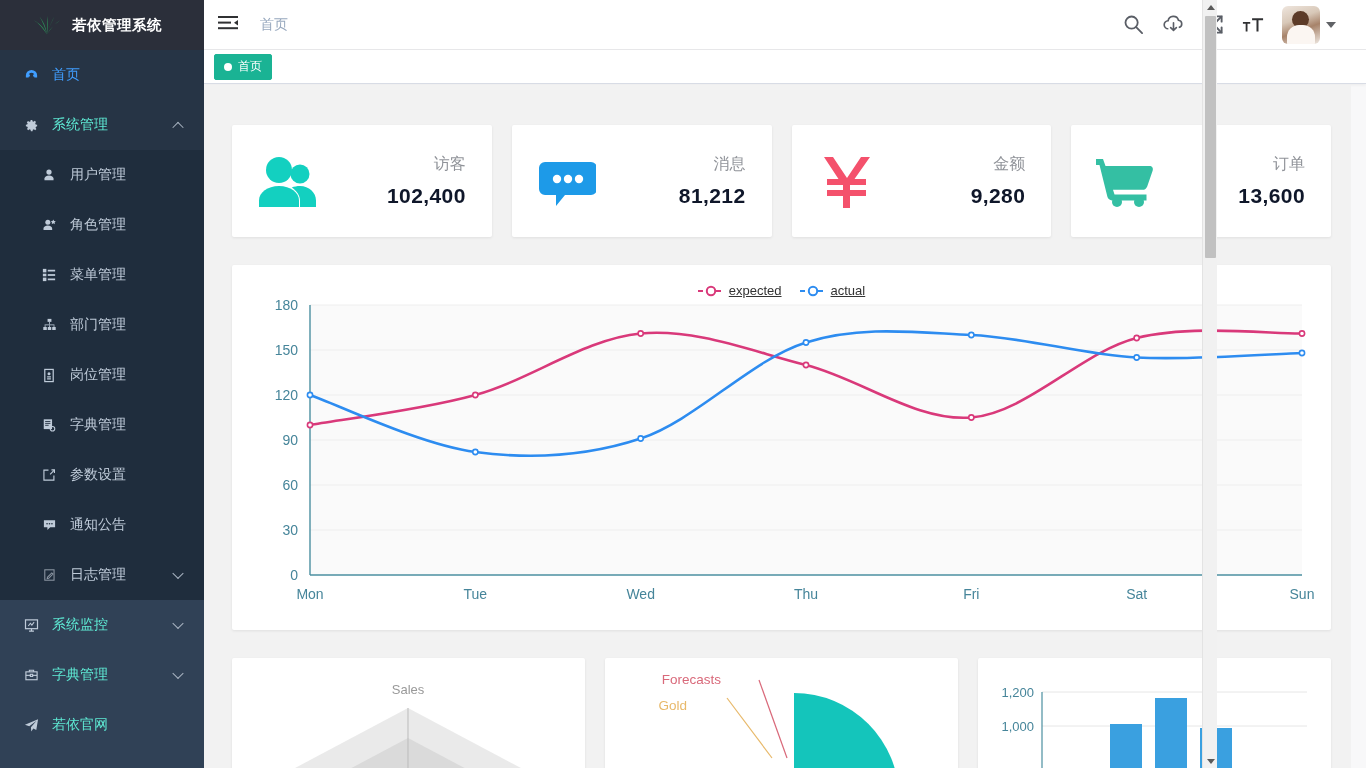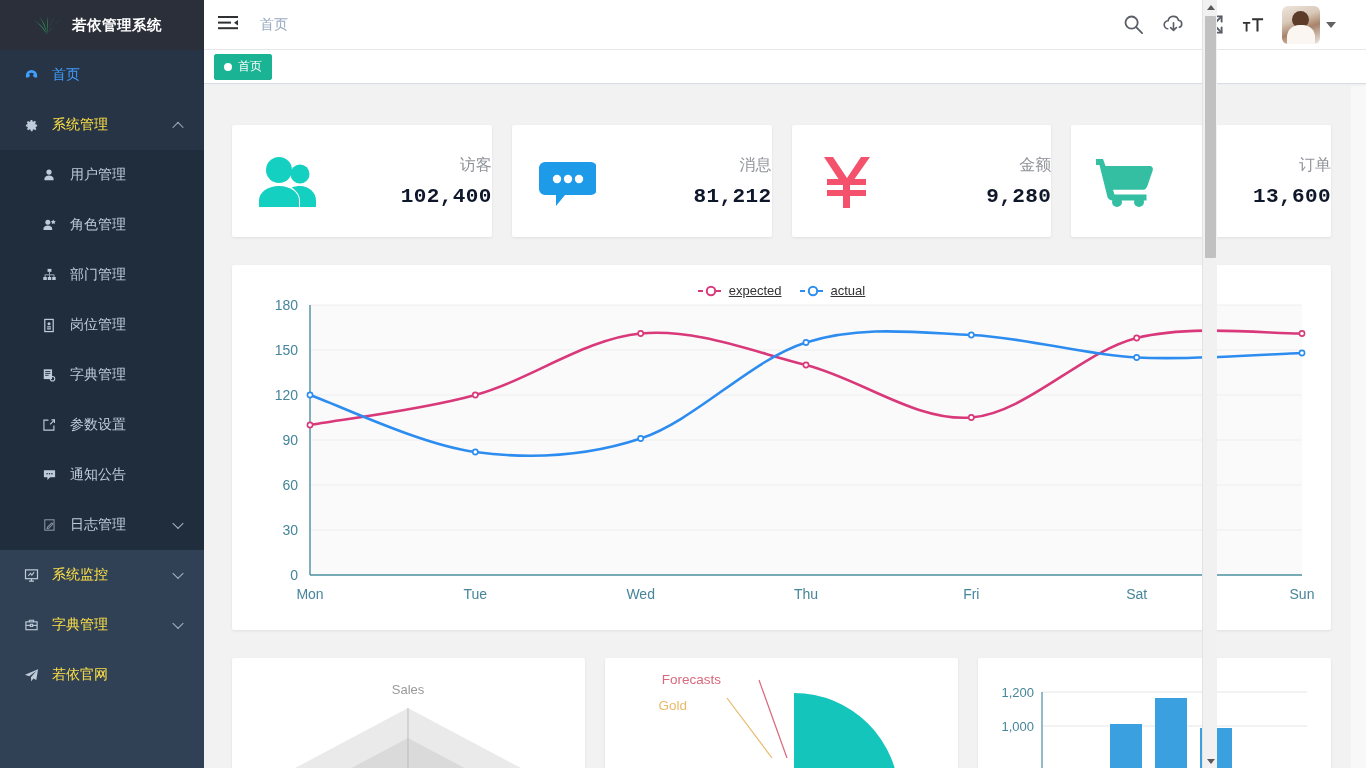--- a/index.html
+++ b/index.html
@@ -25,21 +25,21 @@
   }
   .logo-icon { width: 30px; height: 24px; display:block; }
   .logo-title {
     color: #fff; font-size: 14.5px; font-weight: 700;
     letter-spacing: .5px; white-space: nowrap;
   }
   .menu { padding-top: 0; }
   .menu-item {
     display: flex; align-items: center;
     height: 50px; padding-left: 20px;
-    color: #fde047; font-size: 14px;
+    color: #5eead4; font-size: 14px;
     cursor: pointer; position: relative;
   }
   .menu-item .ic {
     width: 22px; height: 18px; margin-right: 10px;
     display: inline-flex; align-items: center; justify-content: center;
     flex: 0 0 22px;
   }
   .menu-item .ic svg { display:block; }
   .menu-item.active { background: #263445; color: #409eff; }
   .menu-item.group-open { background: #263445; }
@@ -112,21 +112,21 @@
     width: 1147px; height: 683px;
     background: #f2f2f2; overflow: hidden;
   }
   .panel-group { display: flex; gap: 20px; padding: 40px 20px 0 28px; }
   .card {
     flex: 1 1 0; height: 112px; background: #fff;
     border-radius: 2px; box-shadow: 0 1px 3px 0 rgba(0,0,0,.08);
     display: flex; align-items: center;
   }
   .card-icon { width: 110px; display:flex; align-items:center; justify-content:center; }
-  .card-text { text-align: right; flex: 1; font-family: Liberation Mono, monospace; }
+  .card-text { padding-right: 26px; text-align: right; flex: 1; }
   .card-label { font-size: 16px; color: #909399; margin-bottom: 9px; }
   .card-value { font-size: 21px; color: #0f172a; font-weight: 700; letter-spacing:.4px; }
 
   .chart-box {
     margin: 28px 20px 0 28px;
     background: #fff; border-radius: 2px;
     box-shadow: 0 1px 3px 0 rgba(0,0,0,.08);
     height: 365px; position: relative; overflow: hidden;
   }
   .legend {
@@ -229,20 +229,33 @@
           <span class="ic">
             <svg width="15" height="14" viewBox="0 0 18 16" fill="#bfcbd9">
               <circle cx="7" cy="4.6" r="3"></circle>
               <path d="M7 8.6c-3 0-5.2 1.7-5.2 3.5V14h10.4v-1.9C12.2 10.3 10 8.6 7 8.6z"></path>
               <path d="M13.5 1.5l1 1.8 2 .3-1.4 1.4.3 2-1.9-1-1.8 1 .3-2-1.4-1.4 2-.3z"></path>
             </svg>
           </span>
           <span class="label">角色管理</span>
         </div>
 
+        <div class="menu-item">
+          <span class="ic">
+            <svg width="14" height="14" viewBox="0 0 16 16" fill="#bfcbd9">
+              <rect x="1" y="1" width="4" height="4"></rect>
+                <rect x="1" y="6.5" width="4" height="3"></rect>
+              <rect x="1" y="11" width="4" height="4"></rect>
+              <rect x="6.6" y="2" width="8.4" height="2"></rect>
+                <rect x="6.6" y="7" width="8.4" height="2"></rect>
+              <rect x="6.6" y="12" width="8.4" height="2"></rect>
+            </svg>
+          </span>
+          <span class="label">菜单管理</span>
+        </div>
 
         <div class="menu-item">
           <span class="ic">
             <svg width="15" height="14" viewBox="0 0 16 16" fill="#bfcbd9">
               <rect x="5.8" y="1" width="4.4" height="3.4"></rect>
               <rect x="7.6" y="4.4" width="0.9" height="3"></rect>
               <rect x="2.4" y="7.4" width="11.2" height="0.9"></rect>
               <rect x="2.5" y="8.3" width="0.9" height="2"></rect>
               <rect x="7.6" y="8.3" width="0.9" height="2"></rect>
               <rect x="12.7" y="8.3" width="0.9" height="2"></rect>

